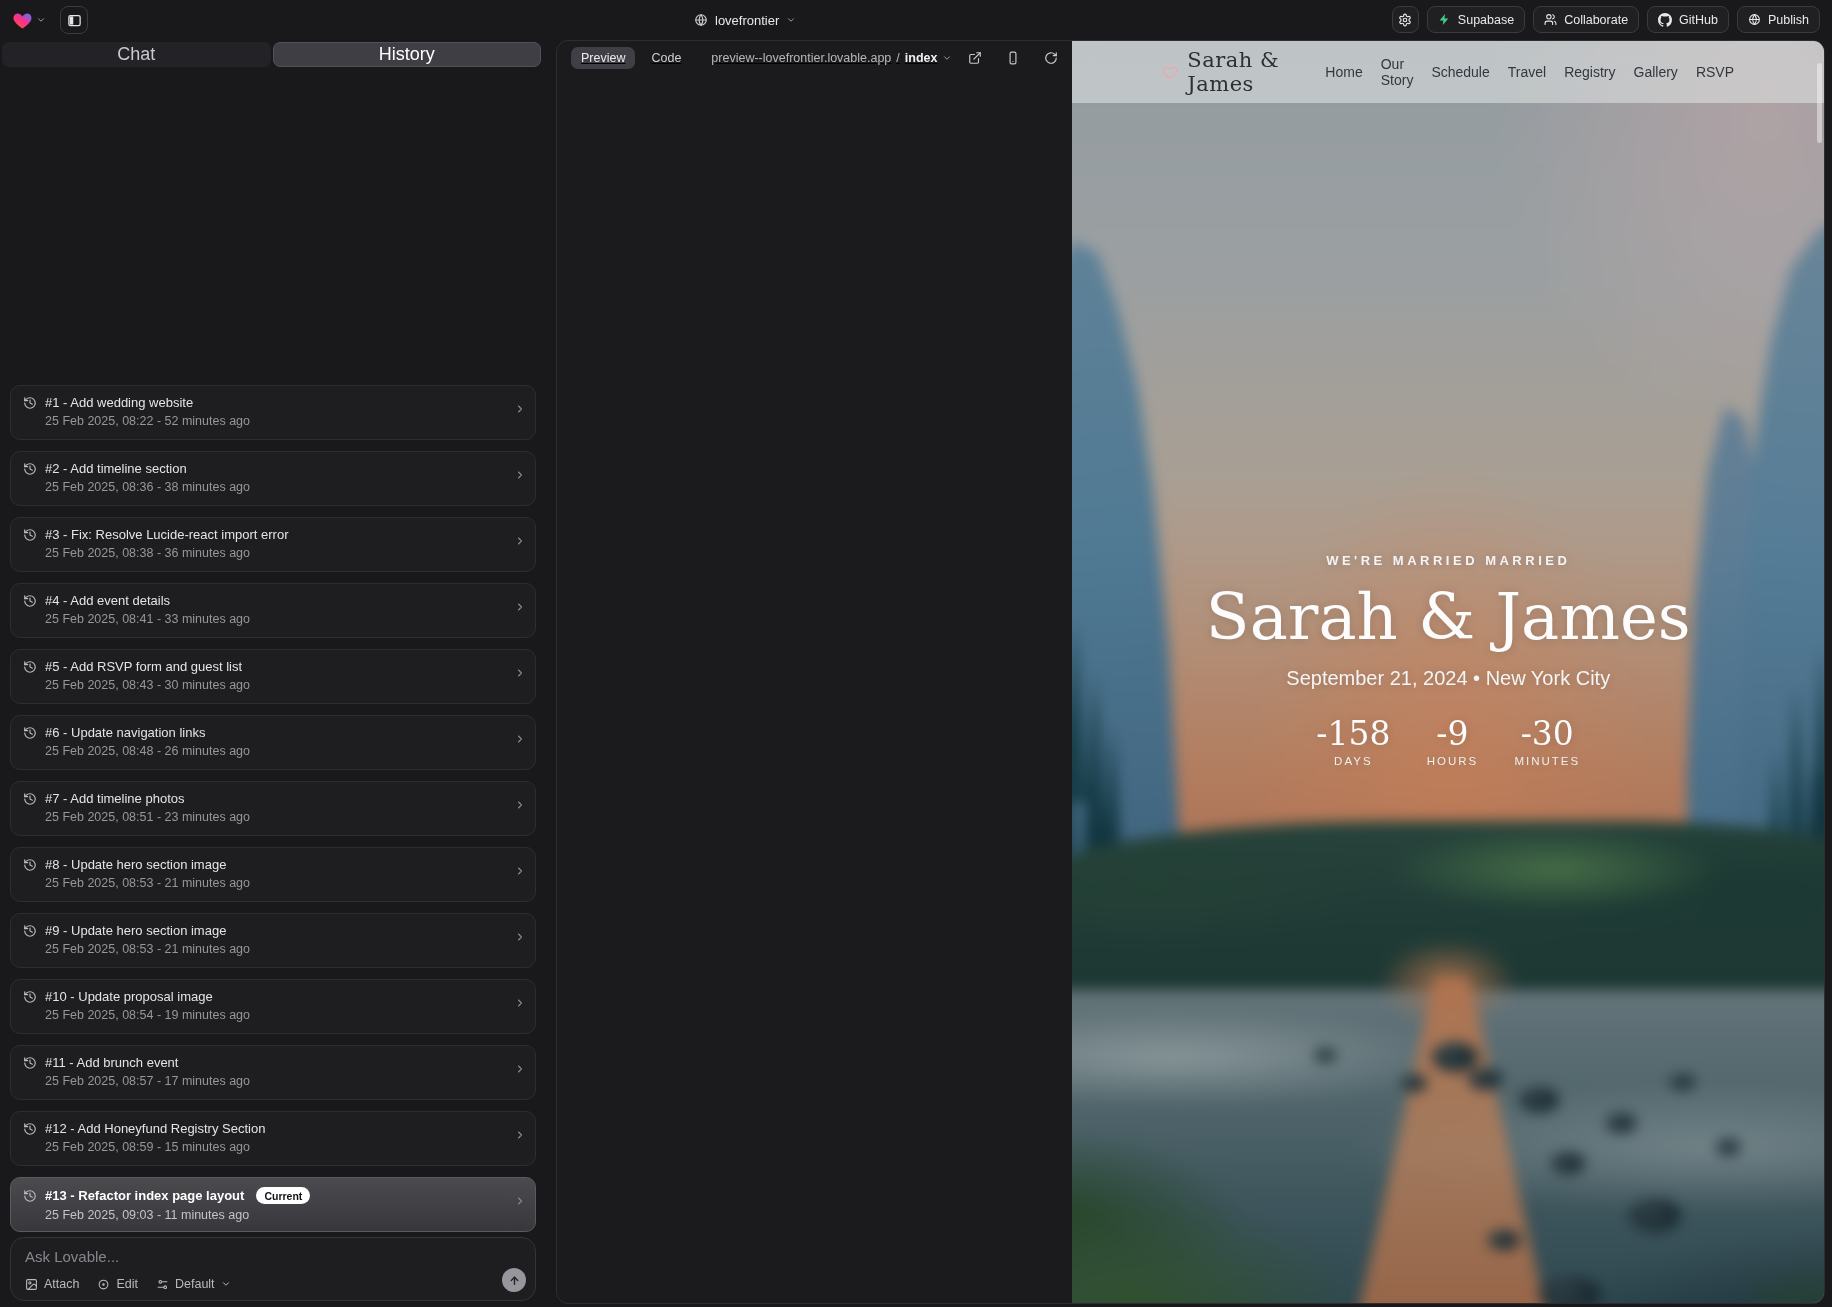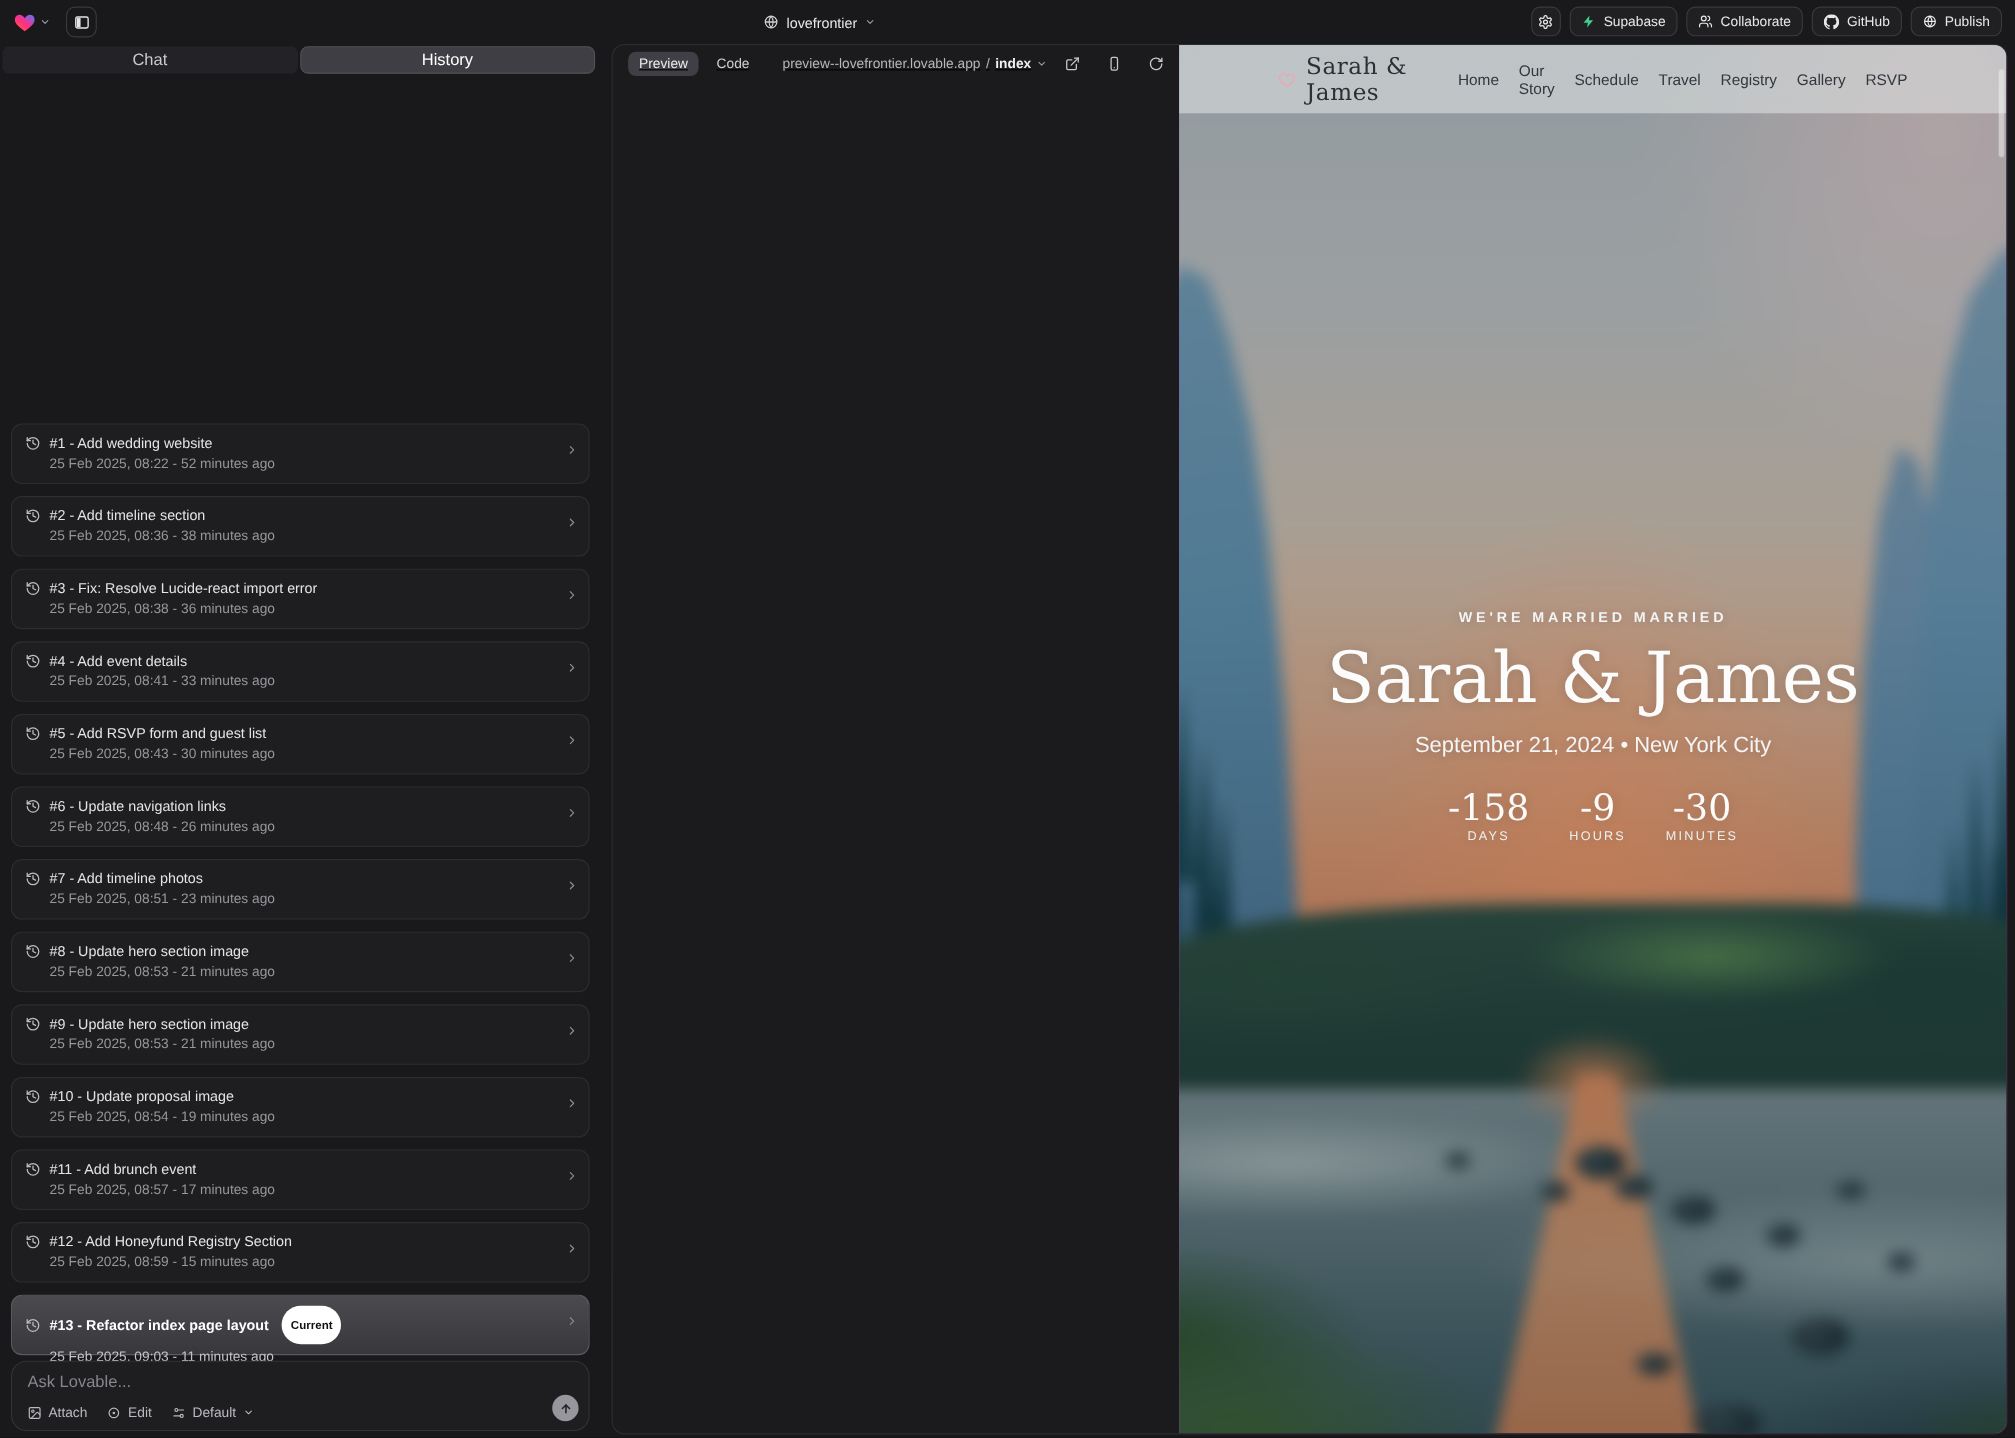--- a/index.html
+++ b/index.html
@@ -28,37 +28,37 @@
     color:#e8e8ea; font-size:12.5px; cursor:pointer; white-space:nowrap;
   }
   .tb-btn.square { width:27px; padding:0; justify-content:center; }
   .muted { color:#9a9aa1; }
 
   
   .sidebar { position:absolute; left:0; top:40px; width:546px; bottom:0; }
   .side-tabs { position:absolute; left:2px; right:5px; top:2px; height:25px; display:flex; gap:2px; }
   .side-tab {
     flex:1; display:flex; align-items:center; justify-content:center;
-    font-size:15px; color:#c9c9ce; background:#232327; border:1px solid transparent;
+    font-size:18px; color:#c9c9ce; background:#232327; border:1px solid transparent;
     border-radius:7px; cursor:pointer;
   }
   .side-tab.active { background:#3e3e44; border-color:#515157; color:#ffffff; }
 
   .history-list { position:absolute; left:10px; right:10px; top:345px; }
   .hitem {
     position:relative; height:55px; margin-bottom:11px; padding:9px 30px 0 12px;
     background:#1e1e21; border:1px solid #2d2d31; border-radius:10px; cursor:pointer;
   }
   .hitem.current { background:linear-gradient(180deg,#4a4a4f,#37373c); border-color:#5a5a60; }
   .hrow { display:flex; align-items:center; gap:8px; }
   .hicon { color:#bcbcc1; flex:0 0 auto; }
   .htitle { font-size:13px; color:#e4e4e7; white-space:nowrap; }
   .hitem.current .htitle { color:#ffffff; font-weight:bold; }
   .badge {
-    display:inline-flex; align-items:center; height:35px; padding:0 8px; margin-left:4px;
+    display:inline-flex; align-items:center; height:17px; padding:0 8px; margin-left:4px;
     background:#ffffff; color:#111113; border-radius:999px; font-size:10.5px; font-weight:bold;
   }
   .hchev { position:absolute; right:9px; top:17px; color:#8a8a90; }
   .htime { margin:4px 0 0 22px; font-size:12.5px; color:#96969b; }
   .hitem.current .htime { color:#c3c3c8; }
 
   .askbox {
     position:absolute; left:10px; right:10px; bottom:6px; height:64px;
     background:#1e1e21; border:1px solid #333338; border-radius:14px; padding:10px 14px 0 14px;
   }

